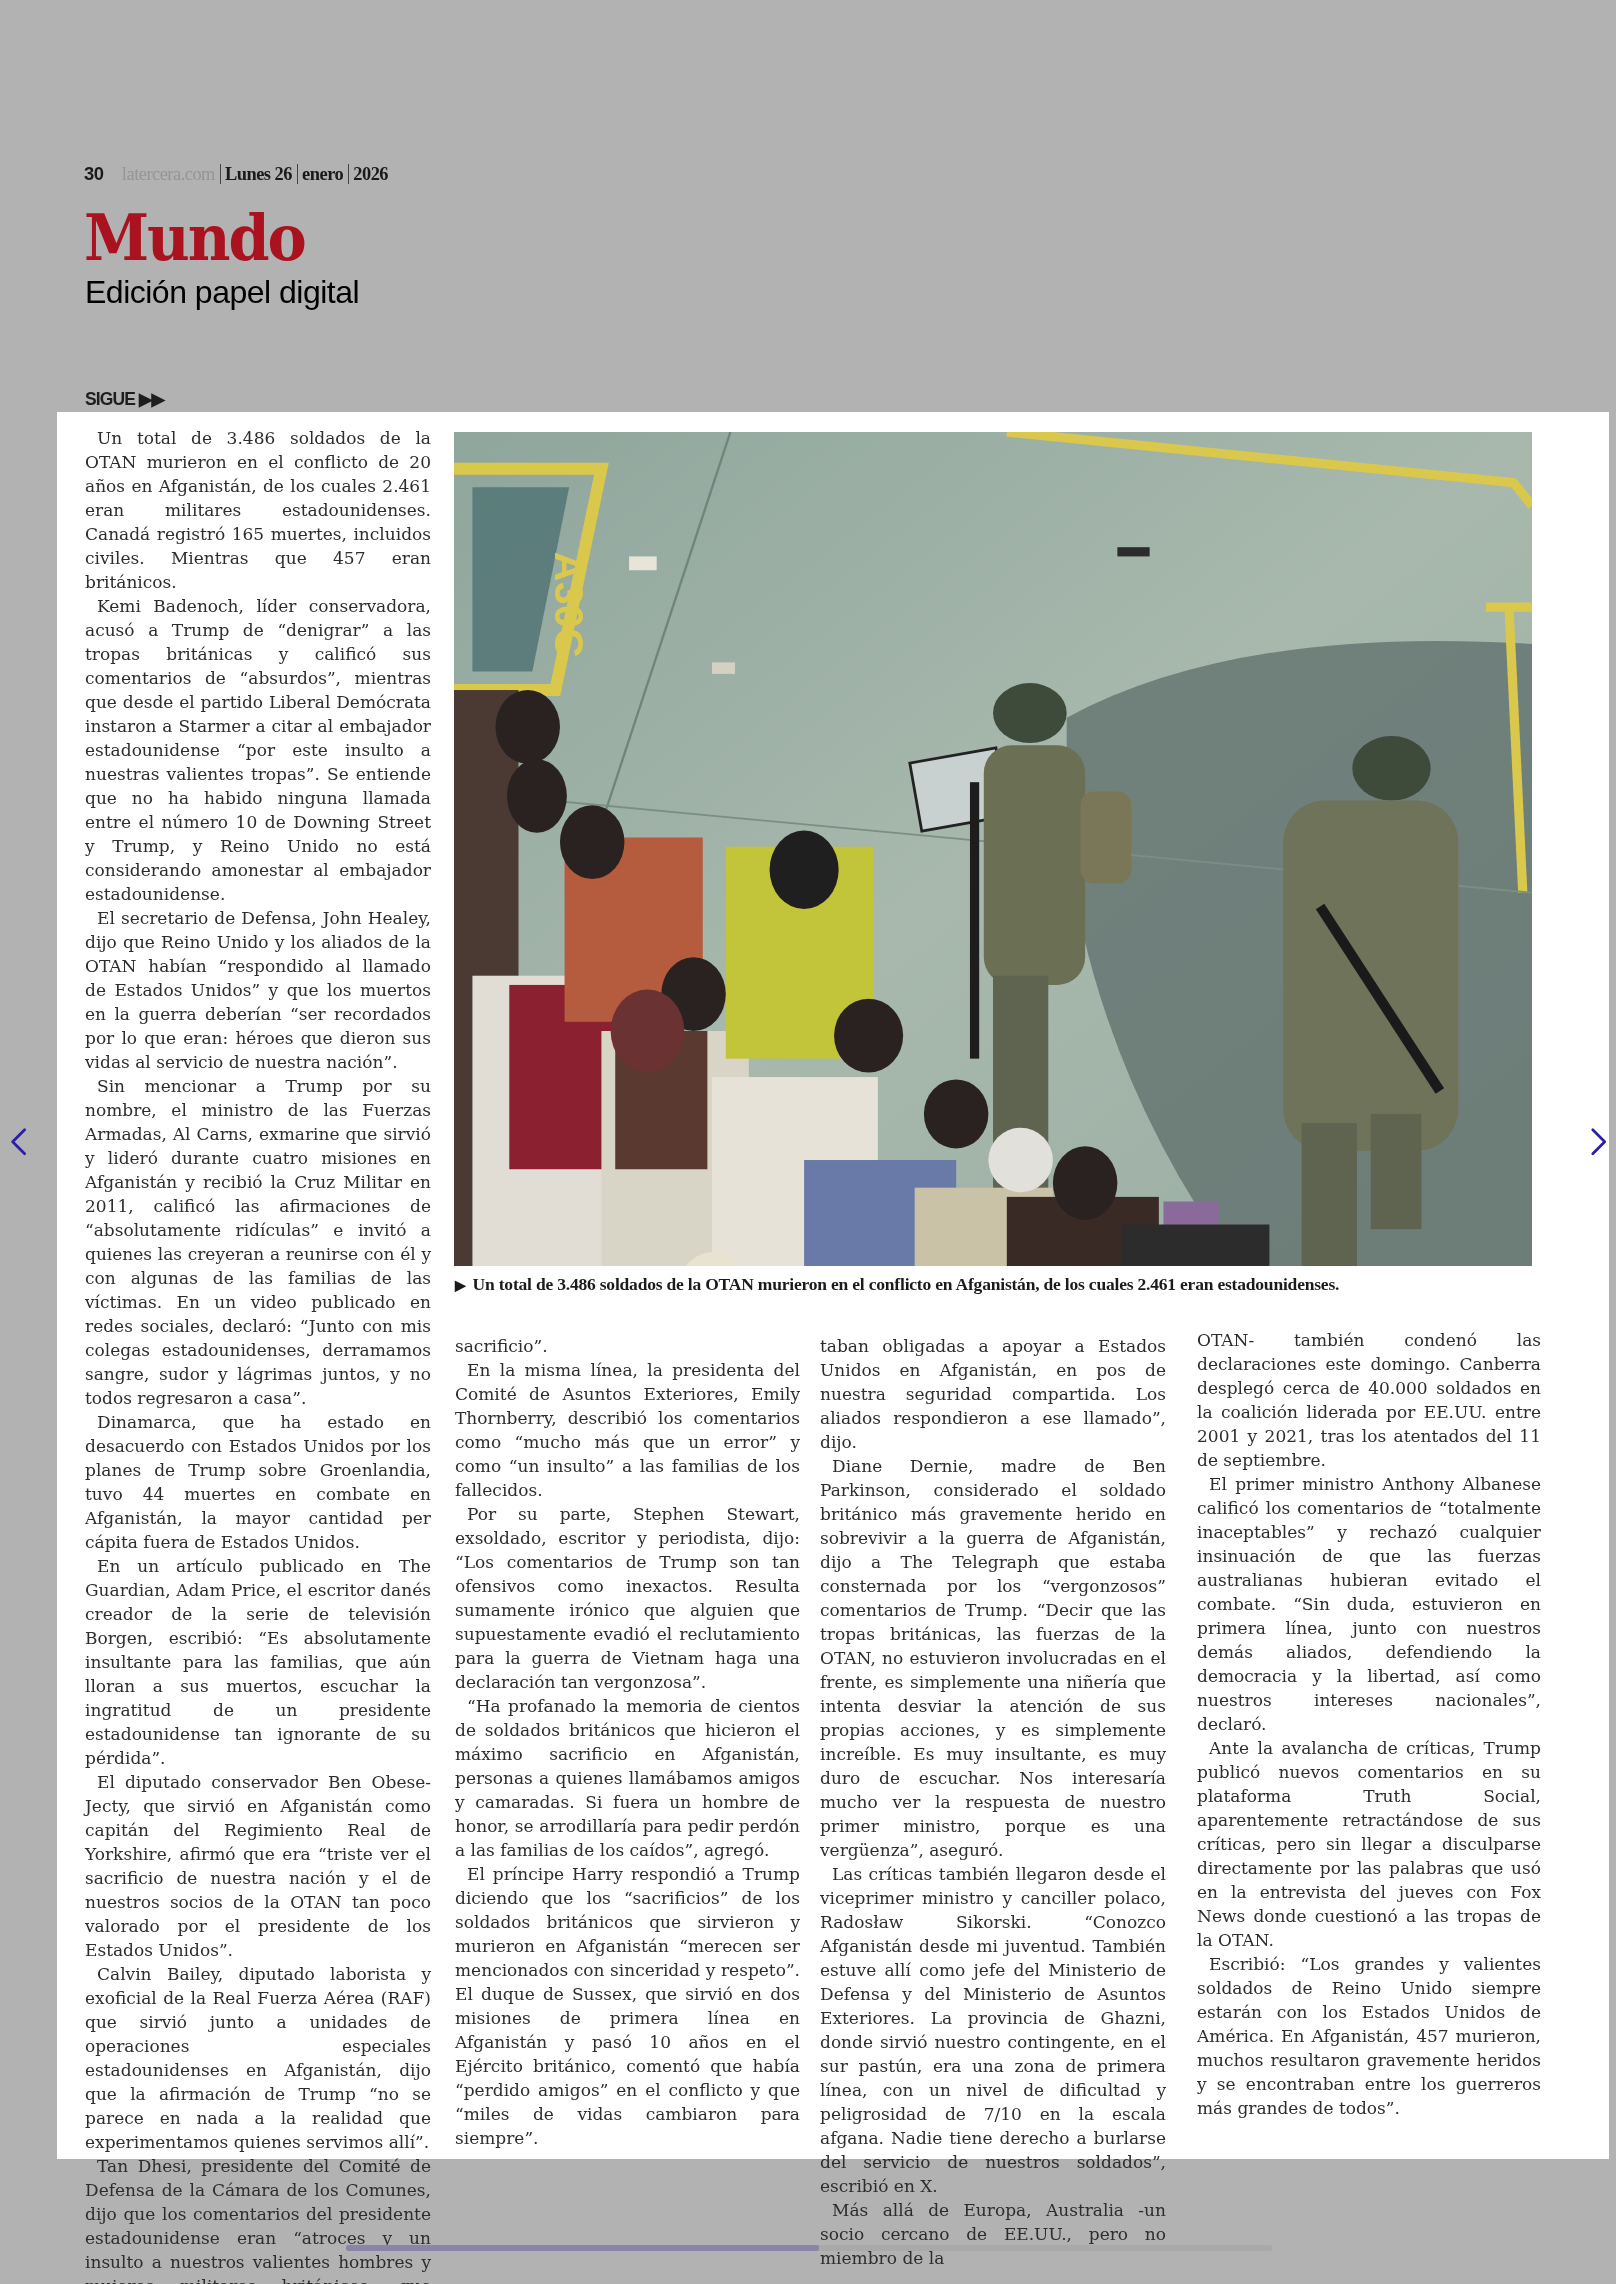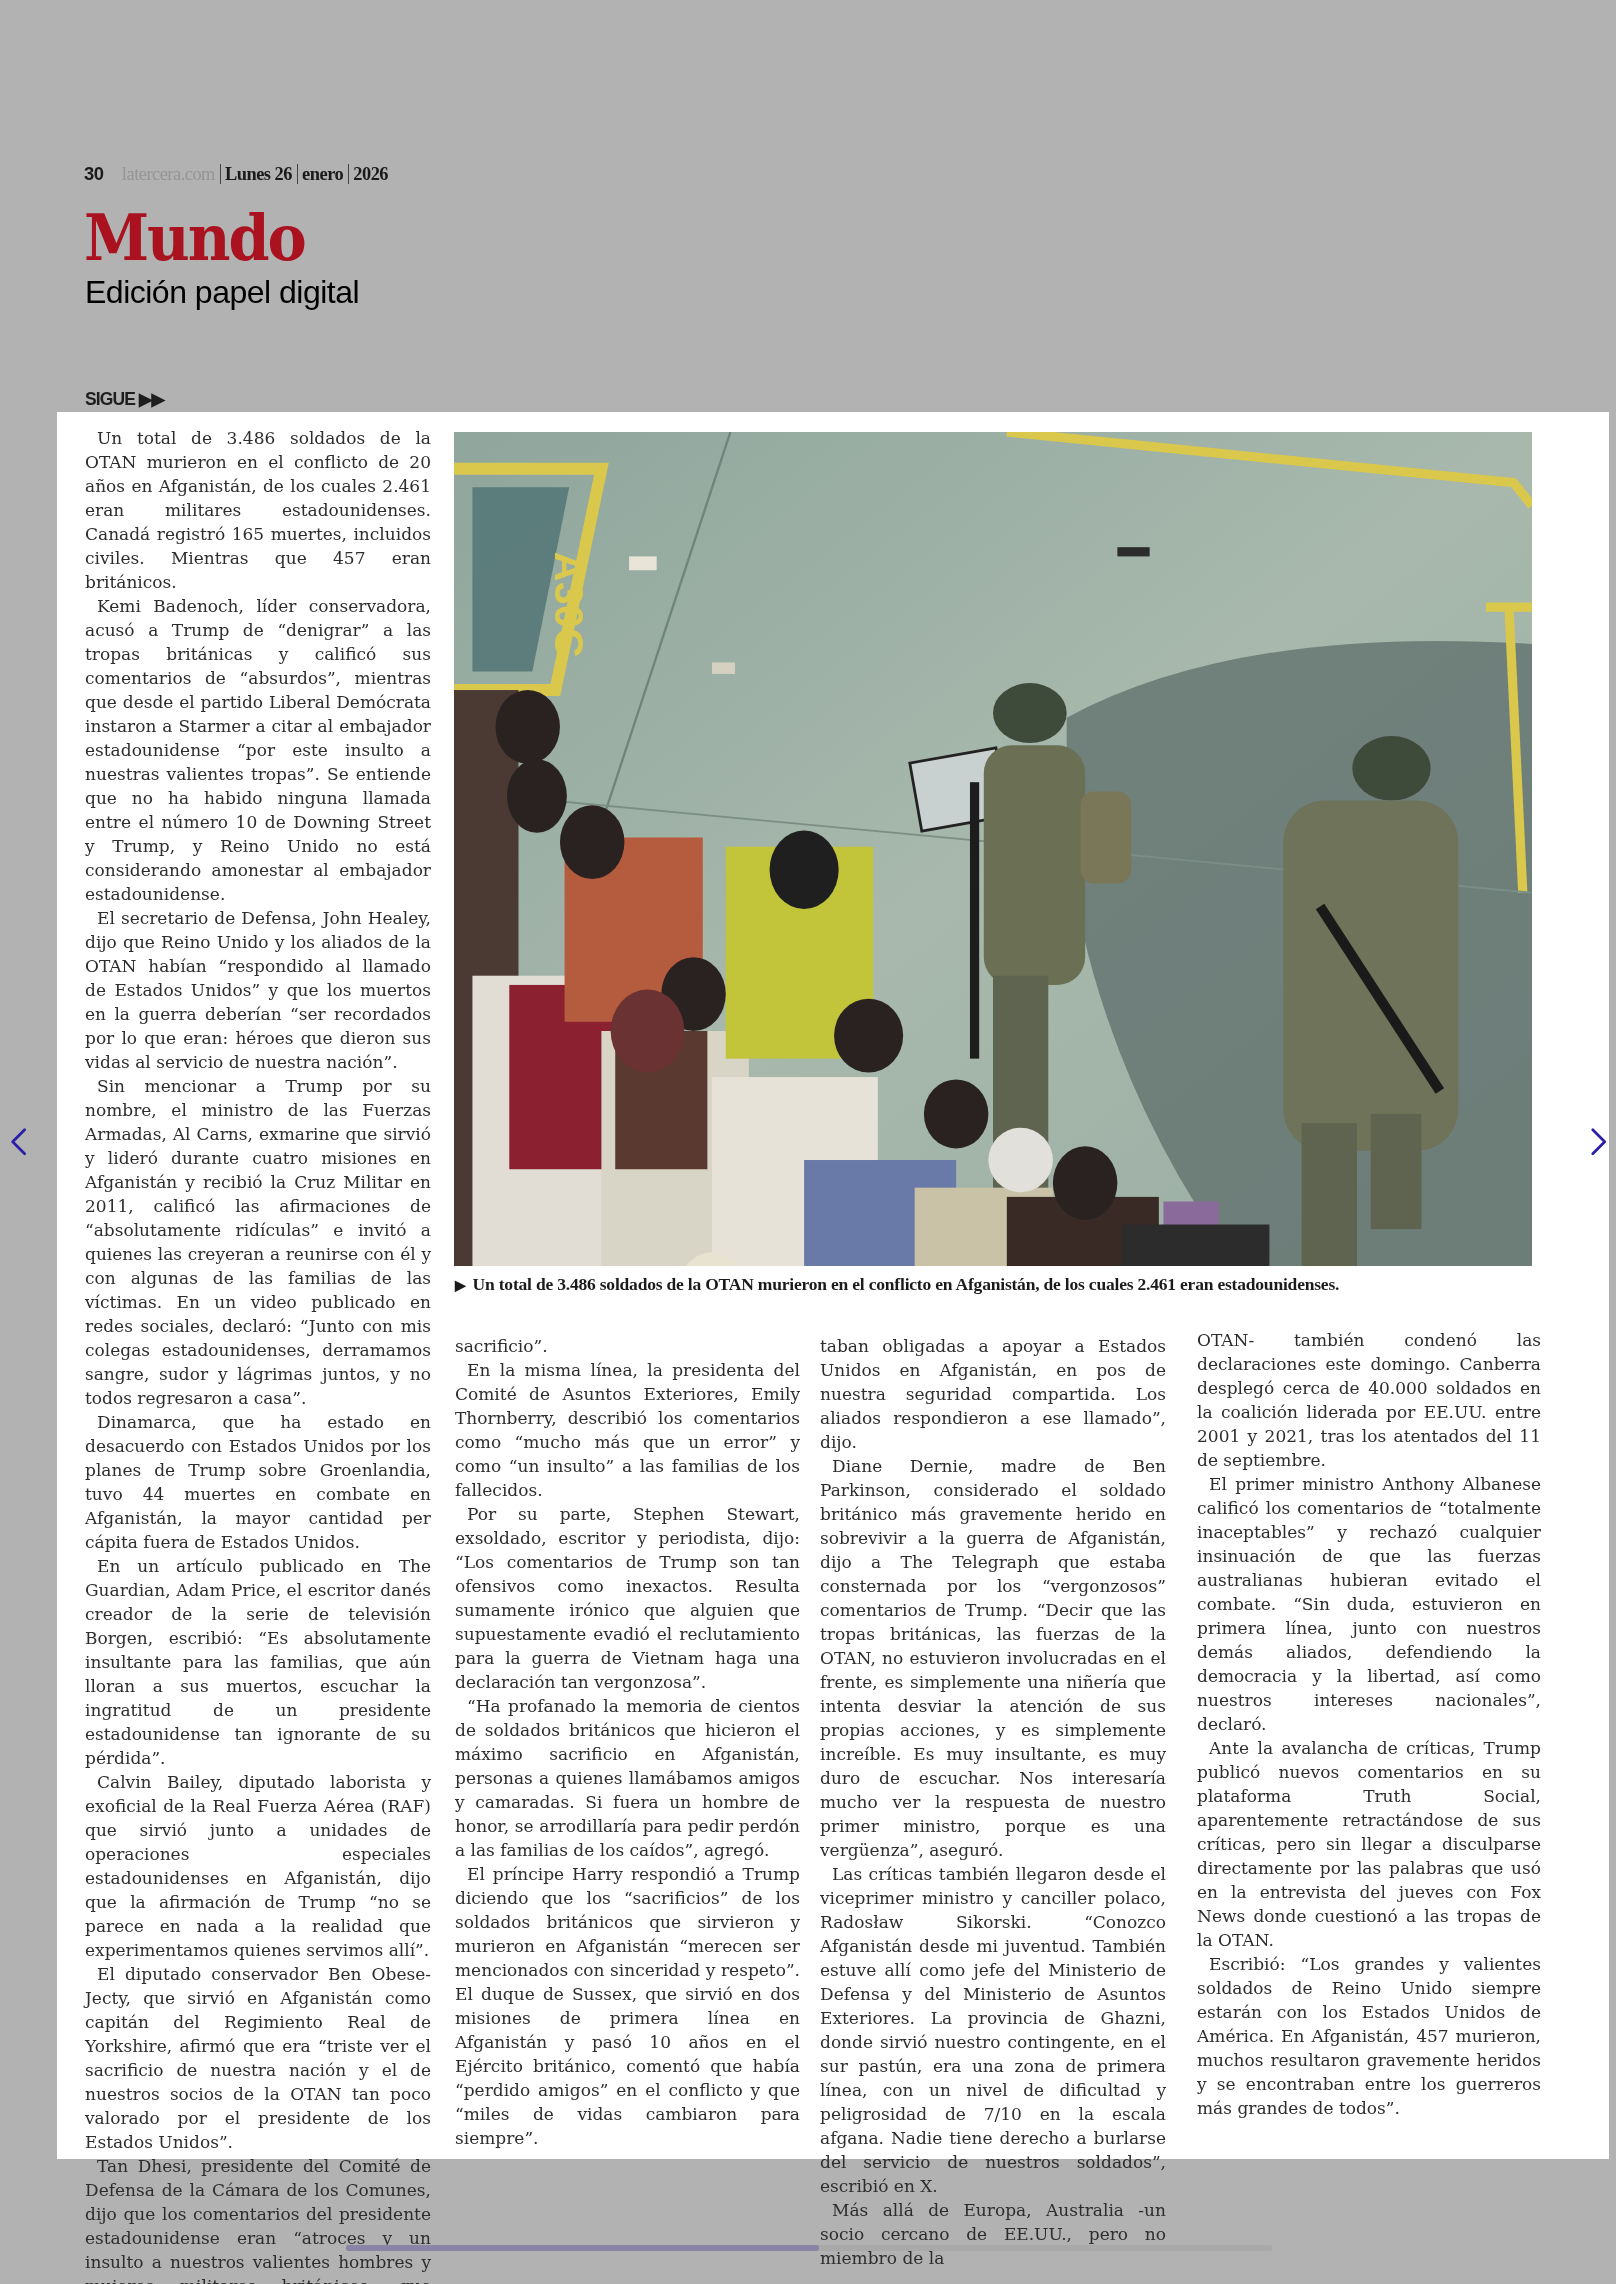--- a/index.html
+++ b/index.html
@@ -96,22 +96,22 @@
 
 <div class="page"></div>
 
 <div class="col col1">
   <p>Un total de 3.486 soldados de la OTAN murieron en el conflicto de 20 años en Afganistán, de los cuales 2.461 eran militares estadounidenses. Canadá registró 165 muertes, incluidos civiles. Mientras que 457 eran británicos.</p>
   <p>Kemi Badenoch, líder conservadora, acusó a Trump de “denigrar” a las tropas británicas y calificó sus comentarios de “absurdos”, mientras que desde el partido Liberal Demócrata instaron a Starmer a citar al embajador estadounidense “por este insulto a nuestras valientes tropas”. Se entiende que no ha habido ninguna llamada entre el número 10 de Downing Street y Trump, y Reino Unido no está considerando amonestar al embajador estadounidense.</p>
   <p>El secretario de Defensa, John Healey, dijo que Reino Unido y los aliados de la OTAN habían “respondido al llamado de Estados Unidos” y que los muertos en la guerra deberían “ser recordados por lo que eran: héroes que dieron sus vidas al servicio de nuestra nación”.</p>
   <p>Sin mencionar a Trump por su nombre, el ministro de las Fuerzas Armadas, Al Carns, exmarine que sirvió y lideró durante cuatro misiones en Afganistán y recibió la Cruz Militar en 2011, calificó las afirmaciones de “absolutamente ridículas” e invitó a quienes las creyeran a reunirse con él y con algunas de las familias de las víctimas. En un video publicado en redes sociales, declaró: “Junto con mis colegas estadounidenses, derramamos sangre, sudor y lágrimas juntos, y no todos regresaron a casa”.</p>
   <p>Dinamarca, que ha estado en desacuerdo con Estados Unidos por los planes de Trump sobre Groenlandia, tuvo 44 muertes en combate en Afganistán, la mayor cantidad per cápita fuera de Estados Unidos.</p>
   <p>En un artículo publicado en The Guardian, Adam Price, el escritor danés creador de la serie de televisión Borgen, escribió: “Es absolutamente insultante para las familias, que aún lloran a sus muertos, escuchar la ingratitud de un presidente estadounidense tan ignorante de su pérdida”.</p>
+  <p>El diputado conservador Ben Obese-Jecty, que sirvió en Afganistán como capitán del Regimiento Real de Yorkshire, afirmó que era “triste ver el sacrificio de nuestra nación y el de nuestros socios de la OTAN tan poco valorado por el presidente de los Estados Unidos”.</p>
   <p>Calvin Bailey, diputado laborista y exoficial de la Real Fuerza Aérea (RAF) que sirvió junto a unidades de operaciones especiales estadounidenses en Afganistán, dijo que la afirmación de Trump “no se parece en nada a la realidad que experimentamos quienes servimos allí”.</p>
-  <p>El diputado conservador Ben Obese-Jecty, que sirvió en Afganistán como capitán del Regimiento Real de Yorkshire, afirmó que era “triste ver el sacrificio de nuestra nación y el de nuestros socios de la OTAN tan poco valorado por el presidente de los Estados Unidos”.</p>
   <p>Tan Dhesi, presidente del Comité de Defensa de la Cámara de los Comunes, dijo que los comentarios del presidente estadounidense eran “atroces y un insulto a nuestros valientes hombres y mujeres militares británicos, que arriesgaron sus vidas y sus miembros para ayudar a nuestros aliados, y muchos de ellos hicieron el máximo</p>
 </div>
 
 <div class="photo">
   <svg viewBox="0 0 2340 1810" preserveAspectRatio="none">
     <defs>
       <linearGradient id="tarmac" x1="0" y1="0" x2="1" y2="1">
         <stop offset="0" stop-color="#8fa69c"></stop>
         <stop offset="0.5" stop-color="#a8b8ad"></stop>
         <stop offset="1" stop-color="#9aaea3"></stop>

